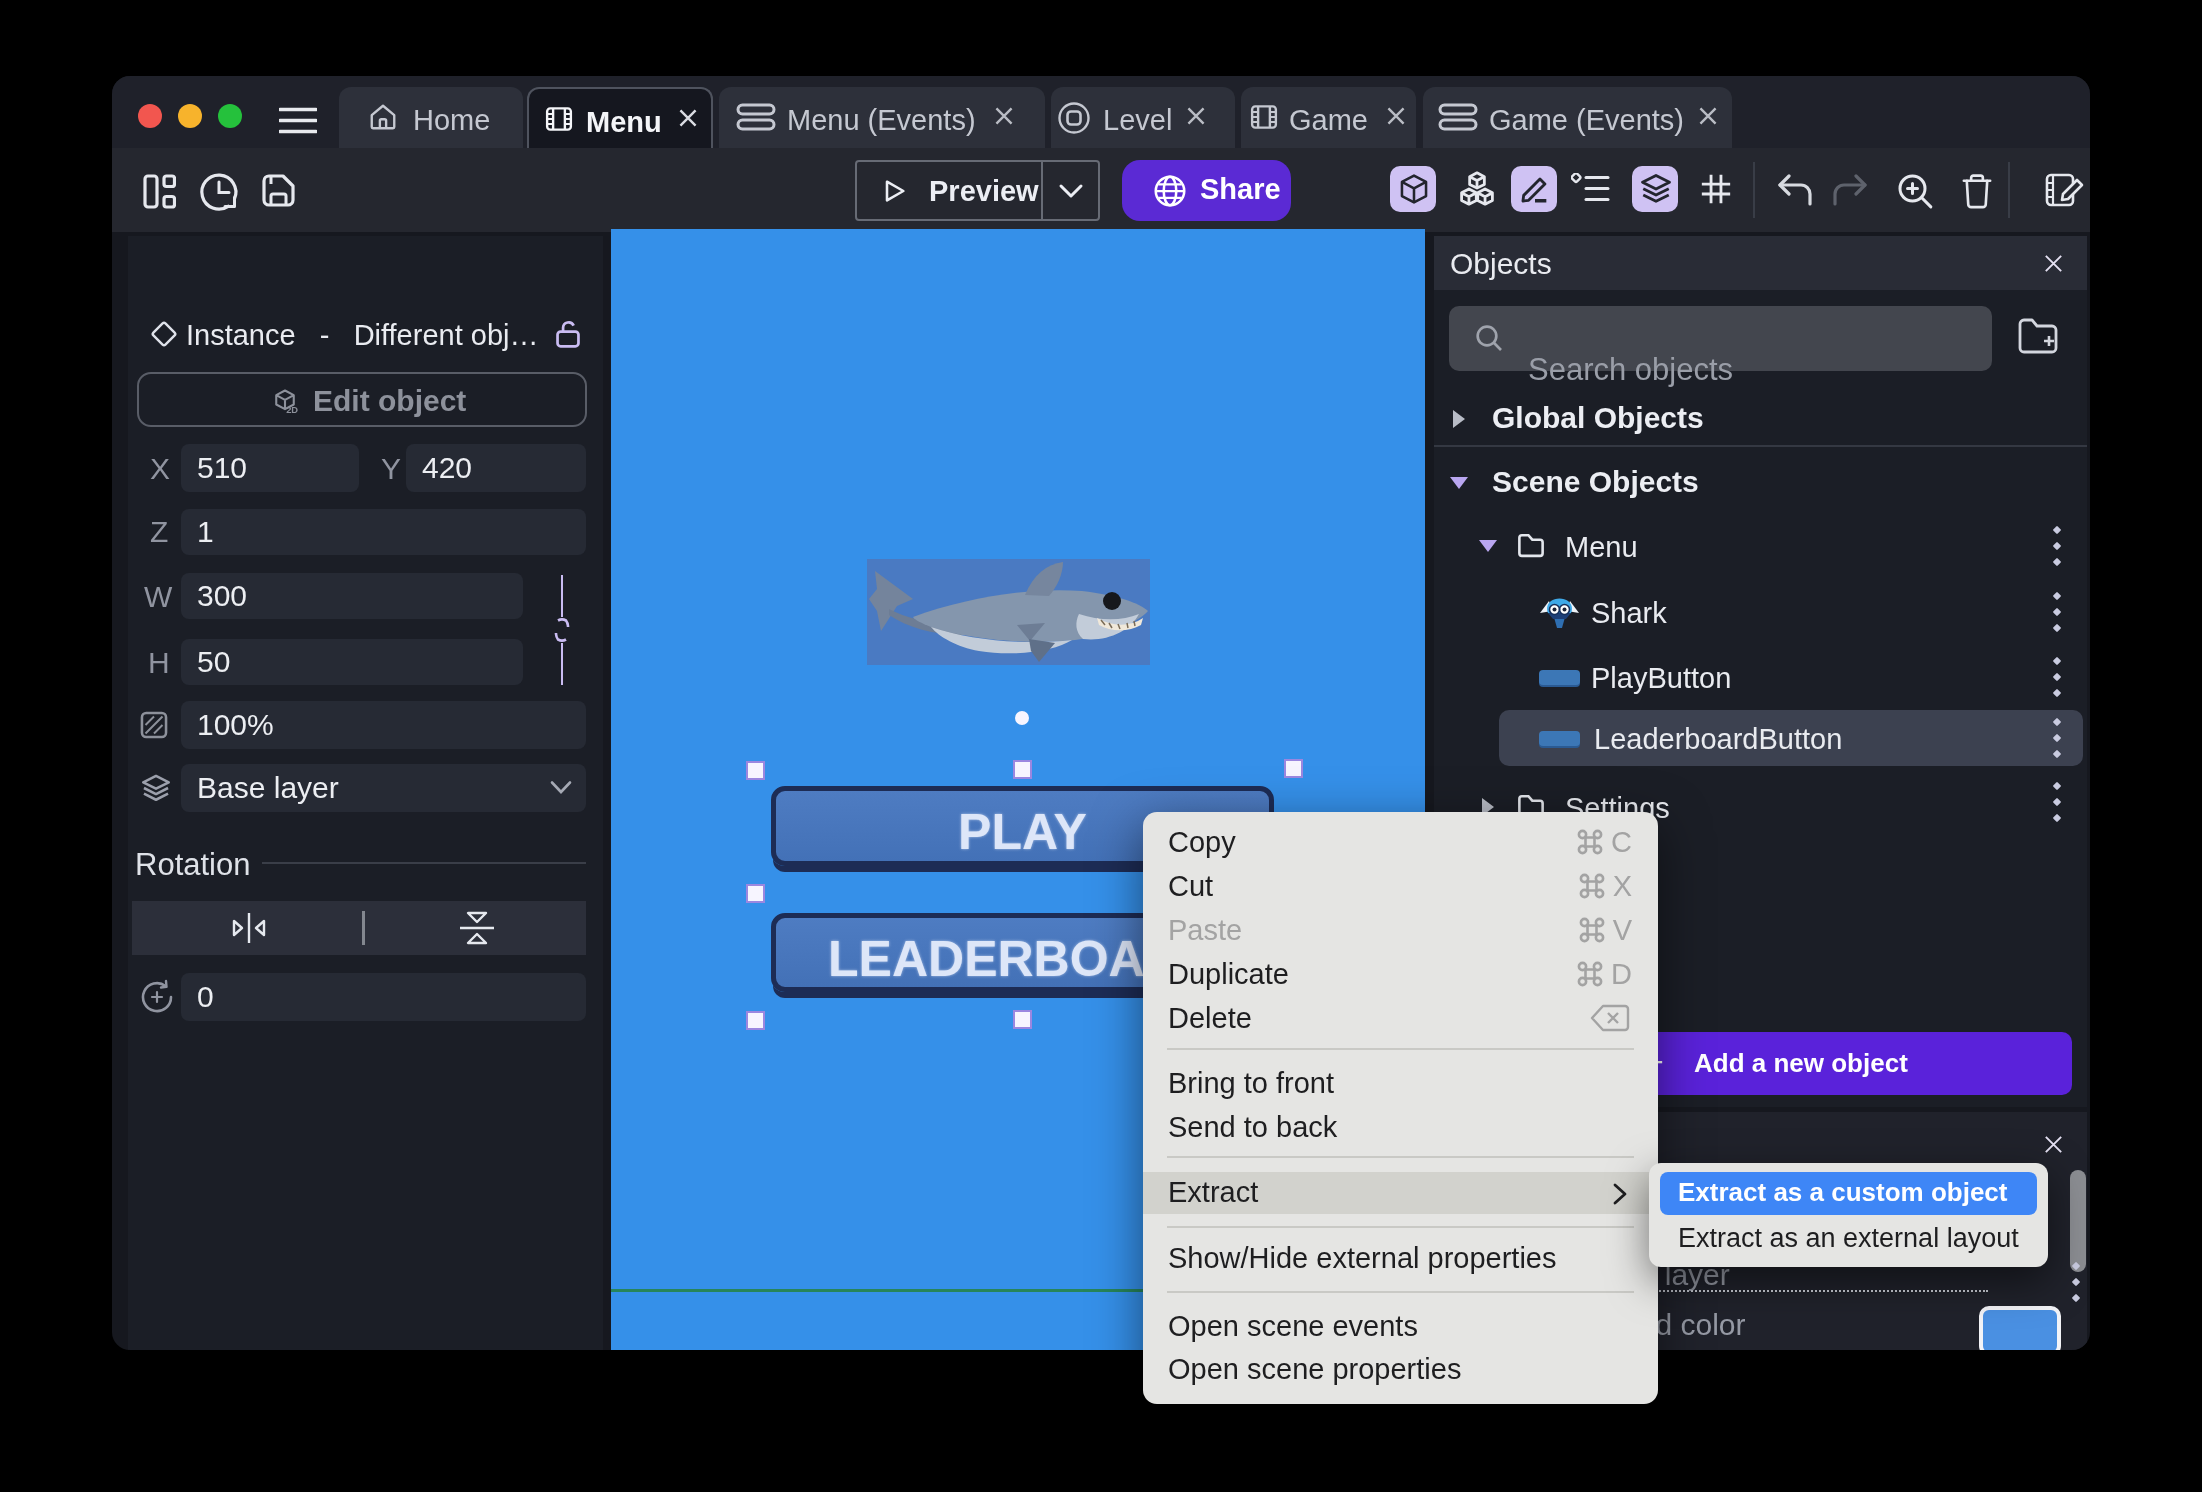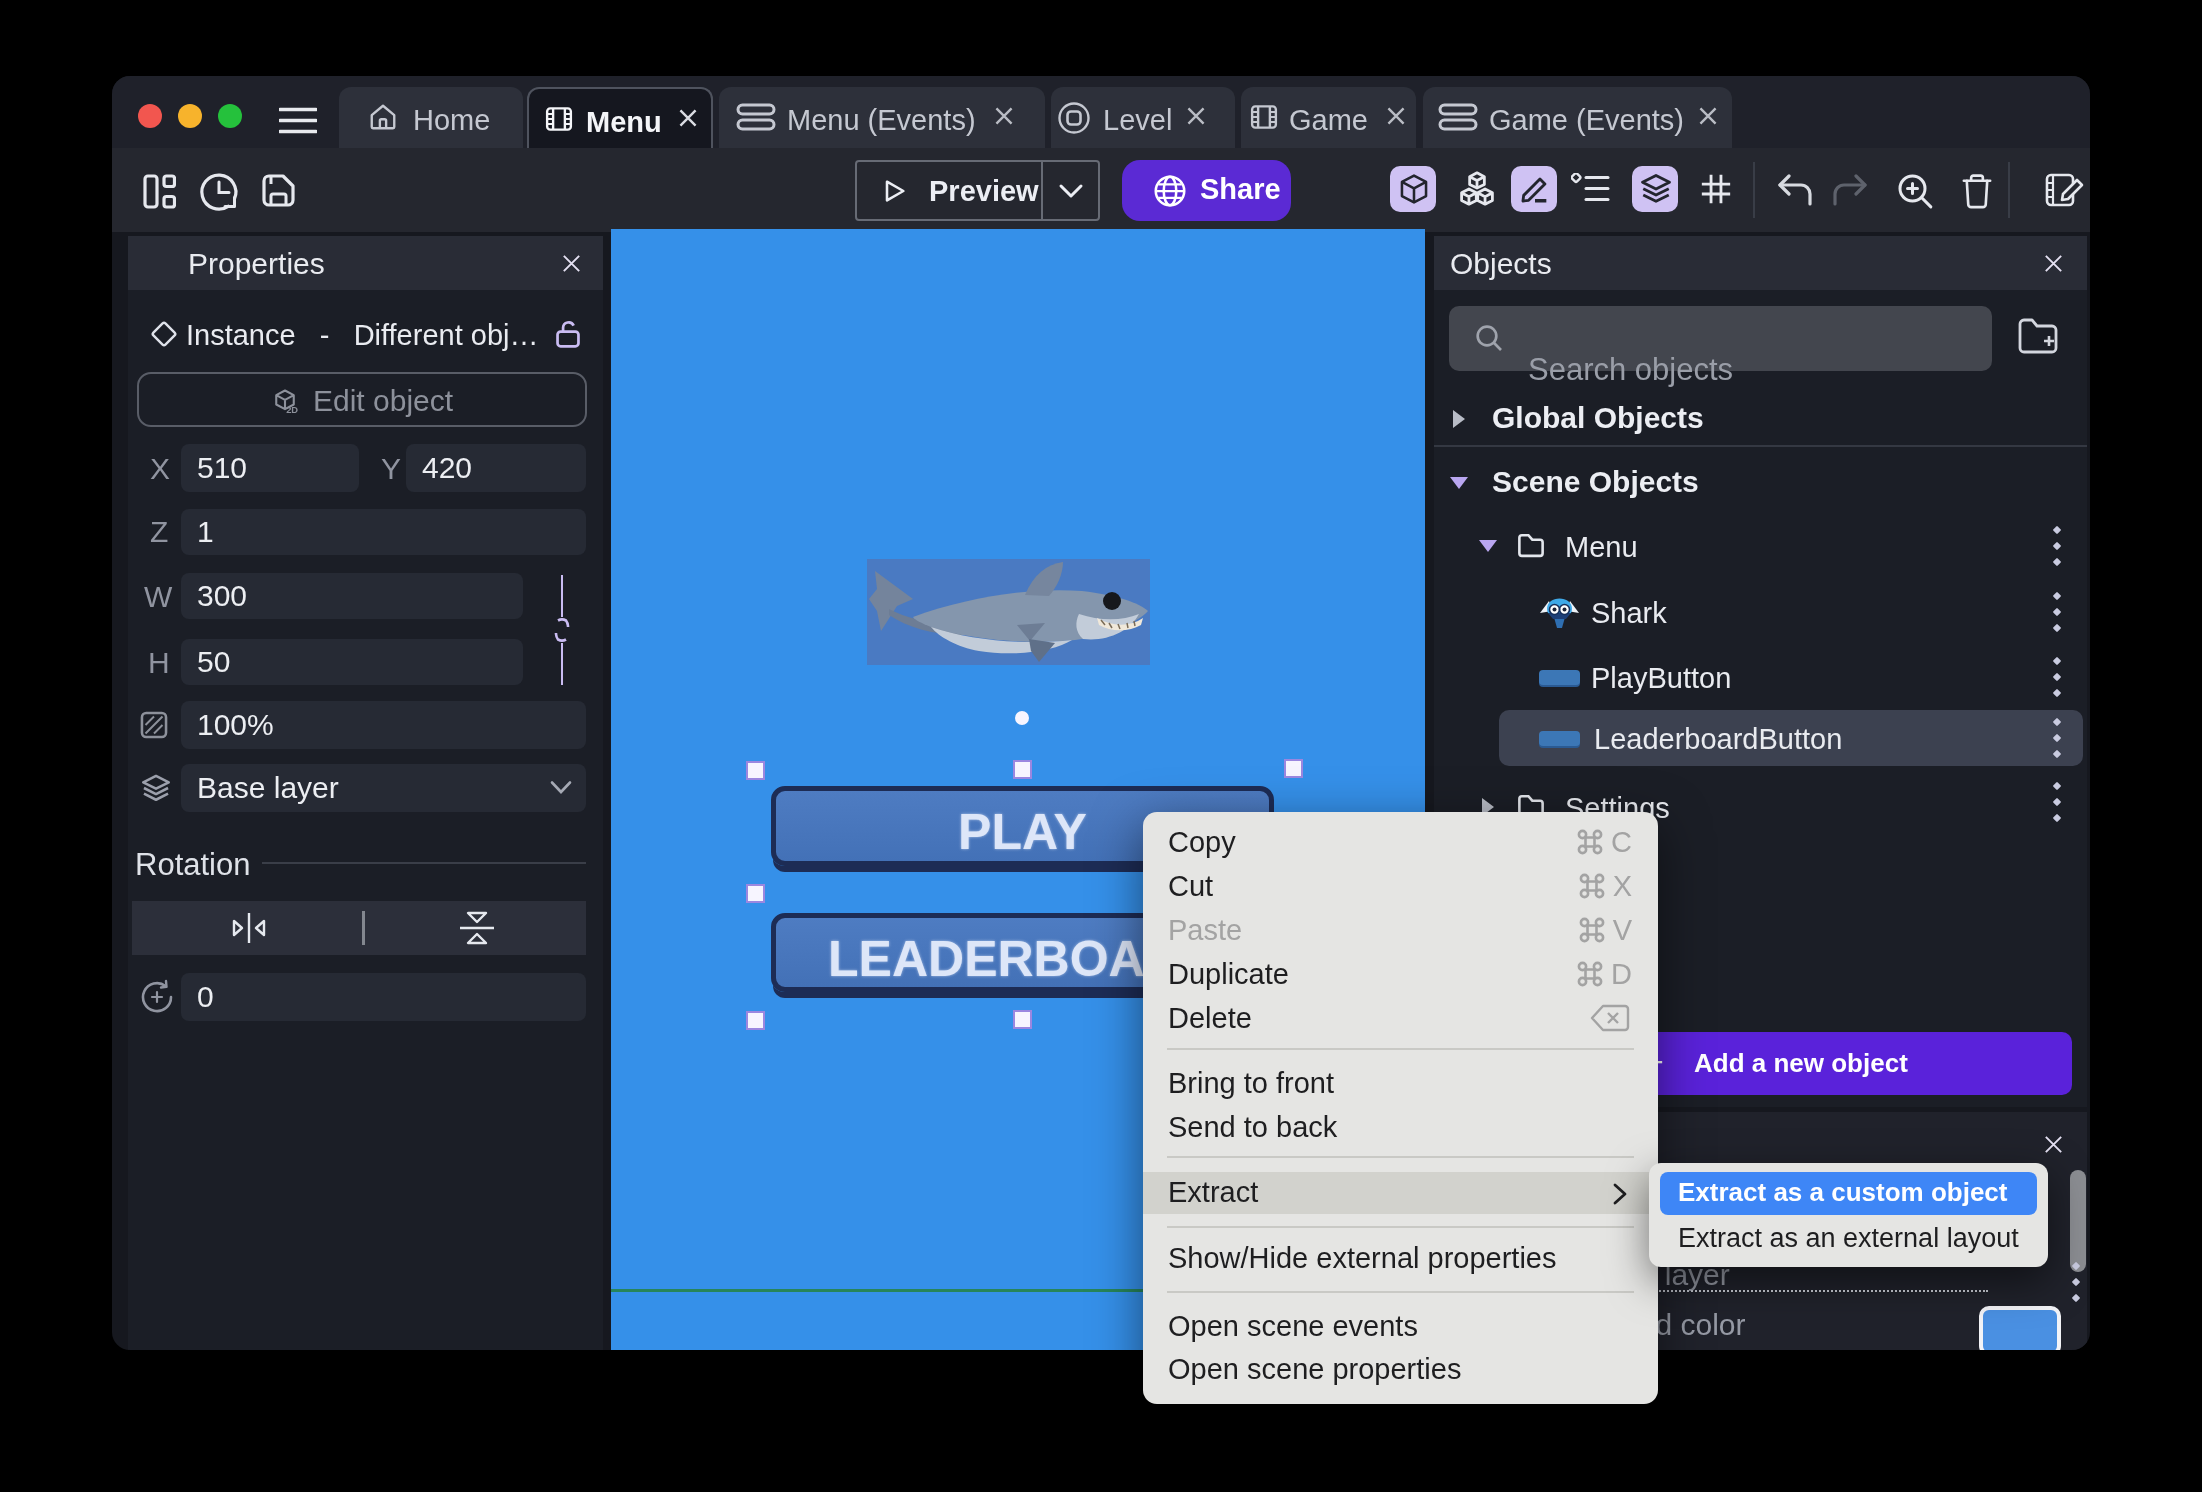--- a/index.html
+++ b/index.html
@@ -199,40 +199,34 @@
       </svg>
     <div class="abs" style="left:1896px; top:14px; width:2px; height:56px; background:#393d47;"></div>
     <svg class="icon" style="left:1933px; top:24px;" width="40" height="36" viewBox="0 0 40 36" fill="none" stroke="#e6e8ee" stroke-width="2.6" stroke-linejoin="round">
         <rect x="2" y="3" width="26" height="30" rx="4"></rect>
         <path d="M8 3 v30 M2 11 h6 M2 18 h6 M2 25 h6" stroke-width="2.2"></path>
         <path d="M18 22 L32 8 L37 13 L23 27 L17 28 Z" fill="#25272f"></path>
       </svg>
   </div>
 
   <div class="panel" style="left:16px; top:160px; width:475px; height:1114px;">
-    <div class="phead">
-      <span class="abs" style="left:60px; top:11px;">Properties</span>
-      <svg class="abs" style="left:432px; top:16px;" width="23" height="23" viewBox="0 0 24 24" fill="none" stroke="#e4e0f2" stroke-width="2">
-          <path d="M4 4 L20 20 M20 4 L4 20"></path>
-        </svg>
-    </div>
     <svg class="abs" style="left:22px; top:84px;" width="28" height="28" viewBox="0 0 28 28" fill="none" stroke="#dfe2ea" stroke-width="2.4">
         <rect x="5.5" y="5.5" width="17" height="17" rx="2" transform="rotate(45 14 14)"></rect>
       </svg>
     <span class="rowtext" style="left:58px; top:83px;">Instance&nbsp;&nbsp; -&nbsp;&nbsp; Different obj…</span>
     <svg class="abs" style="left:425px; top:82px;" width="30" height="32" viewBox="0 0 24 26" fill="none" stroke="#cabcf2" stroke-width="2.2">
         <rect x="3.5" y="11" width="17" height="12" rx="2.5"></rect>
         <path d="M8 11 V 8 a4.5 4.5 0 0 1 8.6 -1.8" fill="none"></path>
       </svg>
     <div class="abs" style="left:9px; top:136px; width:450px; height:55px; border:2px solid #595d67; border-radius:14px;">
       <svg class="abs" style="left:132px; top:13px;" width="28" height="28" viewBox="0 0 24 24" fill="none" stroke="#8d919b" stroke-width="1.8" stroke-linejoin="round">
           <path d="M12 3 L19.5 7 V 15 L12 19 L4.5 15 V 7 Z M4.5 7 L12 11 L19.5 7 M12 11 V 19"></path>
           <text x="13" y="22.5" font-size="8" fill="#8d919b" stroke="none" font-weight="bold">2D</text>
         </svg>
-      <span class="abs" style="left:174px; top:10px; font-size:30px; font-weight:normal; color:#8d919b;">Edit object</span>
+      <span class="abs" style="left:174px; top:10px; font-size:30px; font-weight:bold; color:#8d919b;">Edit object</span>
     </div>
     <span class="flabel" style="left:22px; top:216px;">X</span>
     <div class="input" style="left:53px; top:208px; width:178px; height:48px;">
         <span>510</span>
       </div>
     <span class="flabel" style="left:253px; top:216px;">Y</span>
     <div class="input" style="left:278px; top:208px; width:180px; height:48px;">
         <span>420</span>
       </div>
     <span class="flabel" style="left:22px; top:279px;">Z</span>

